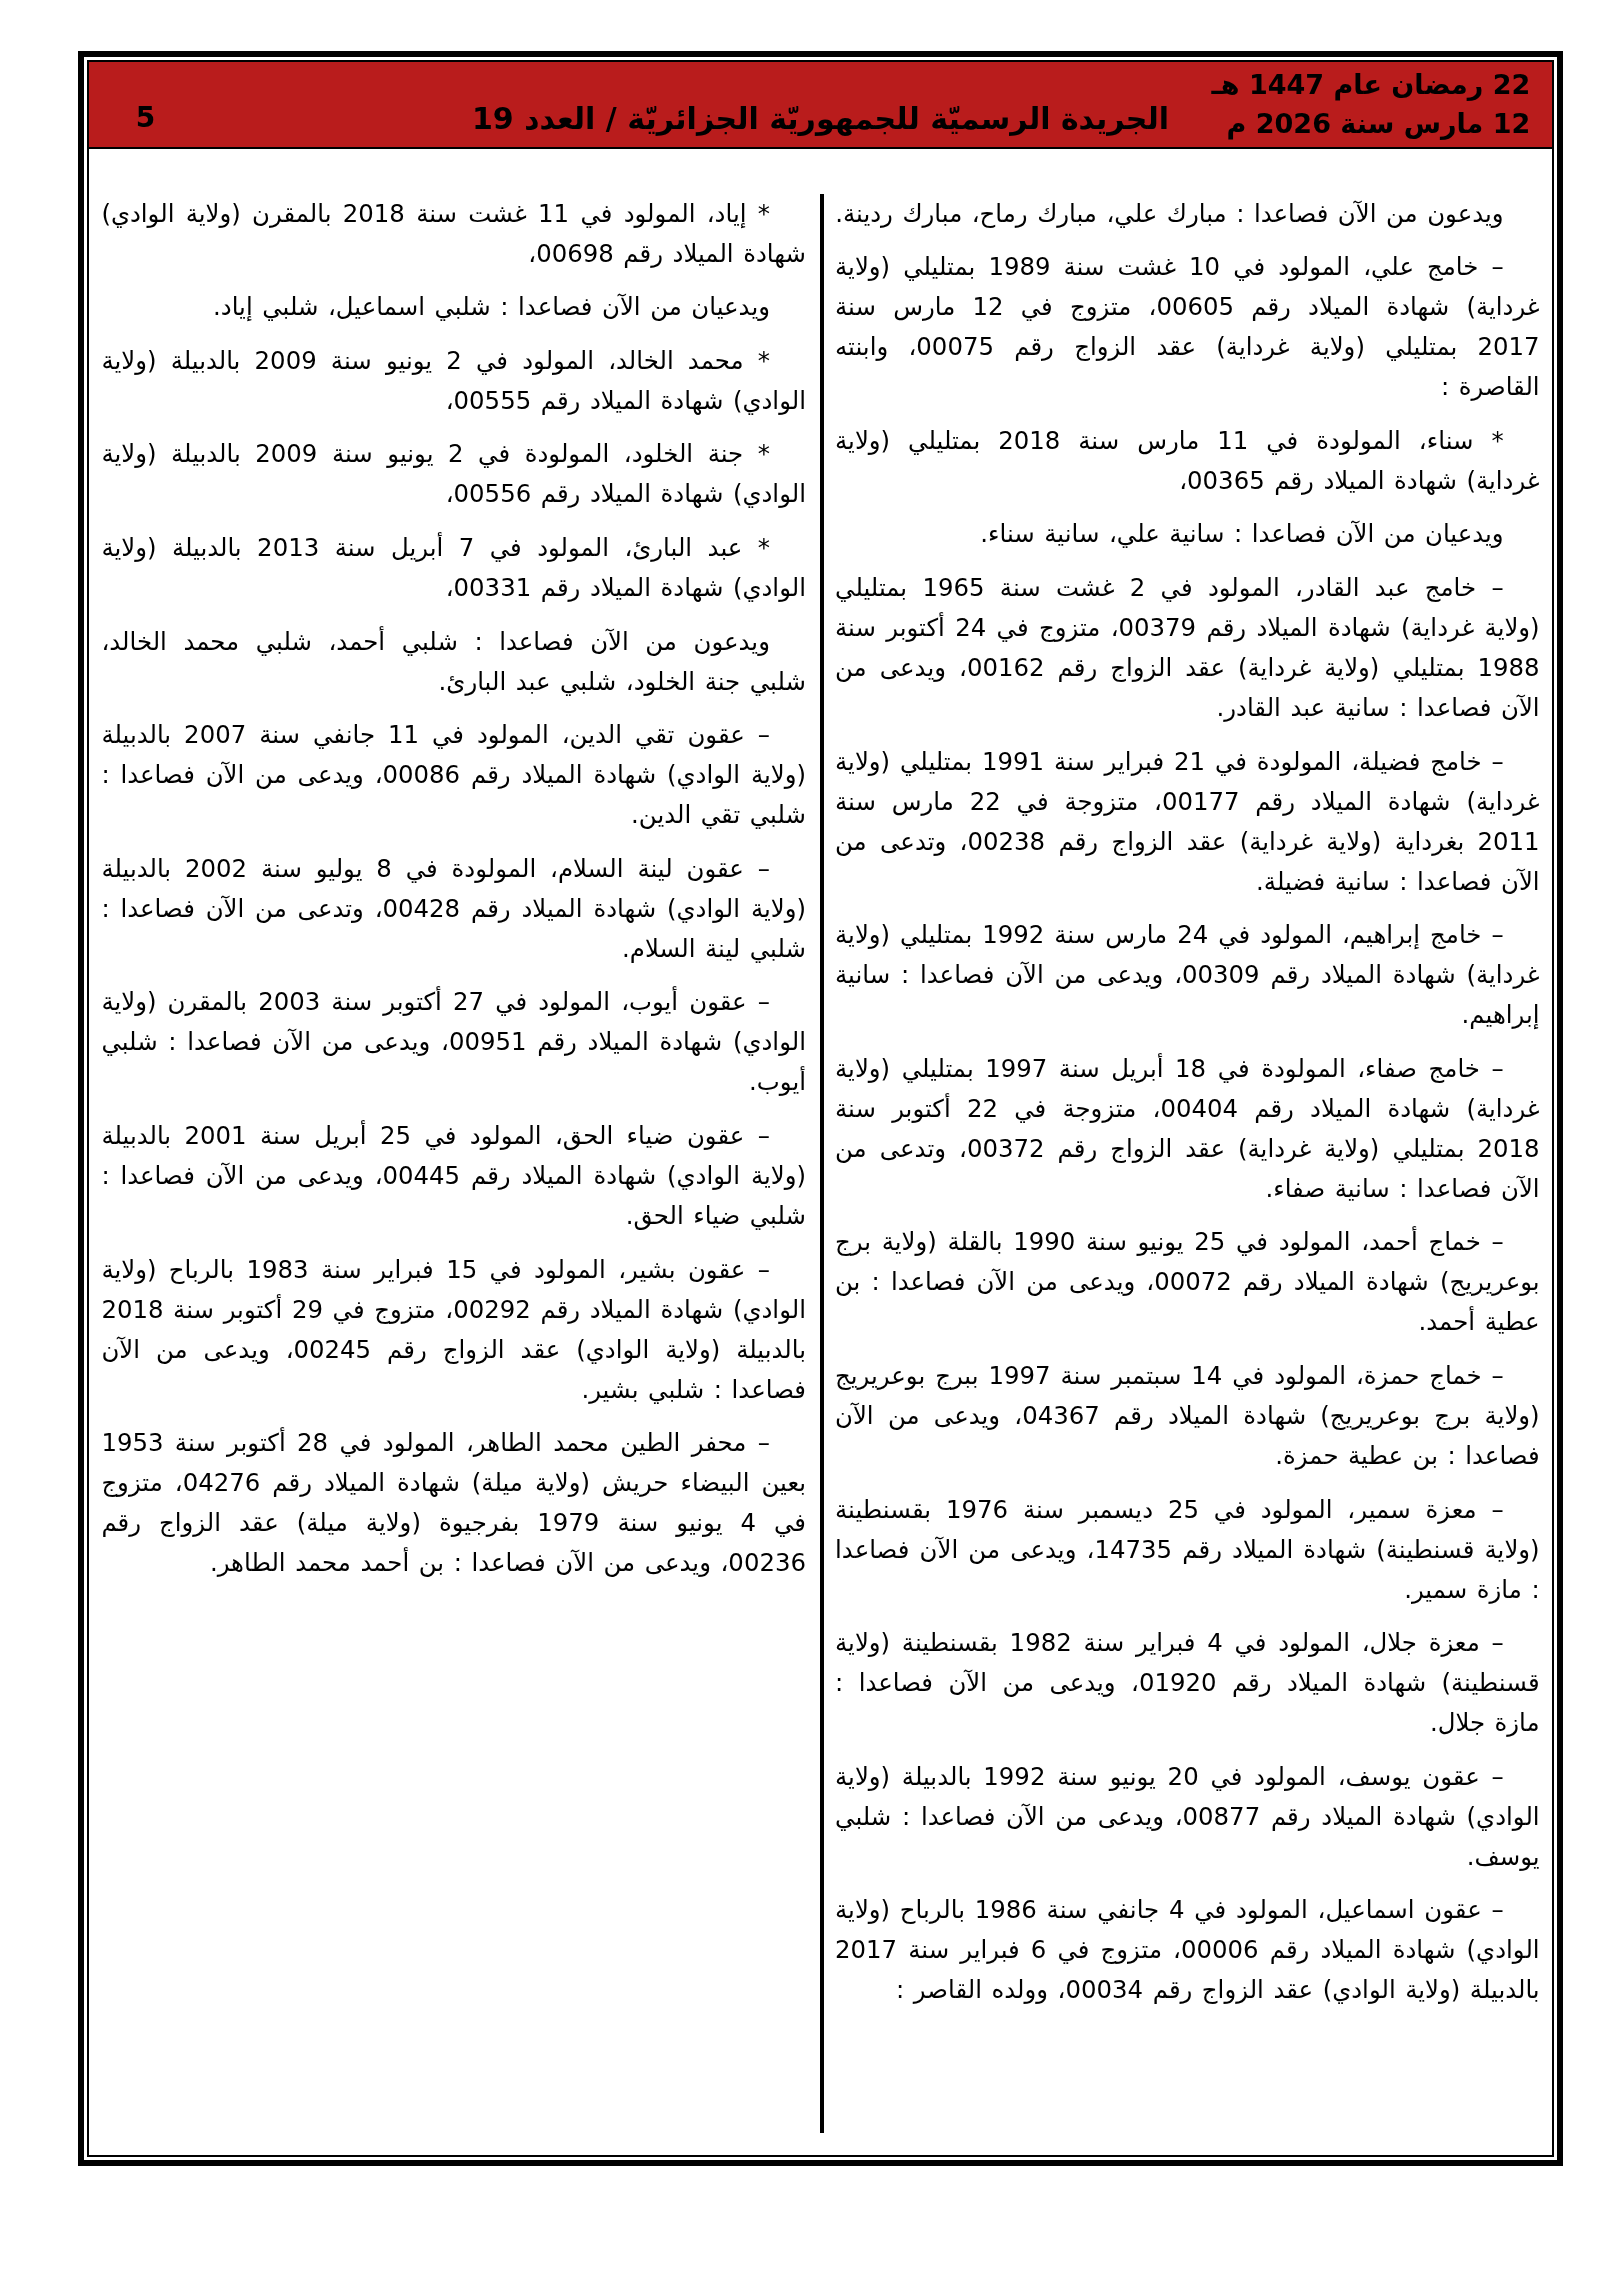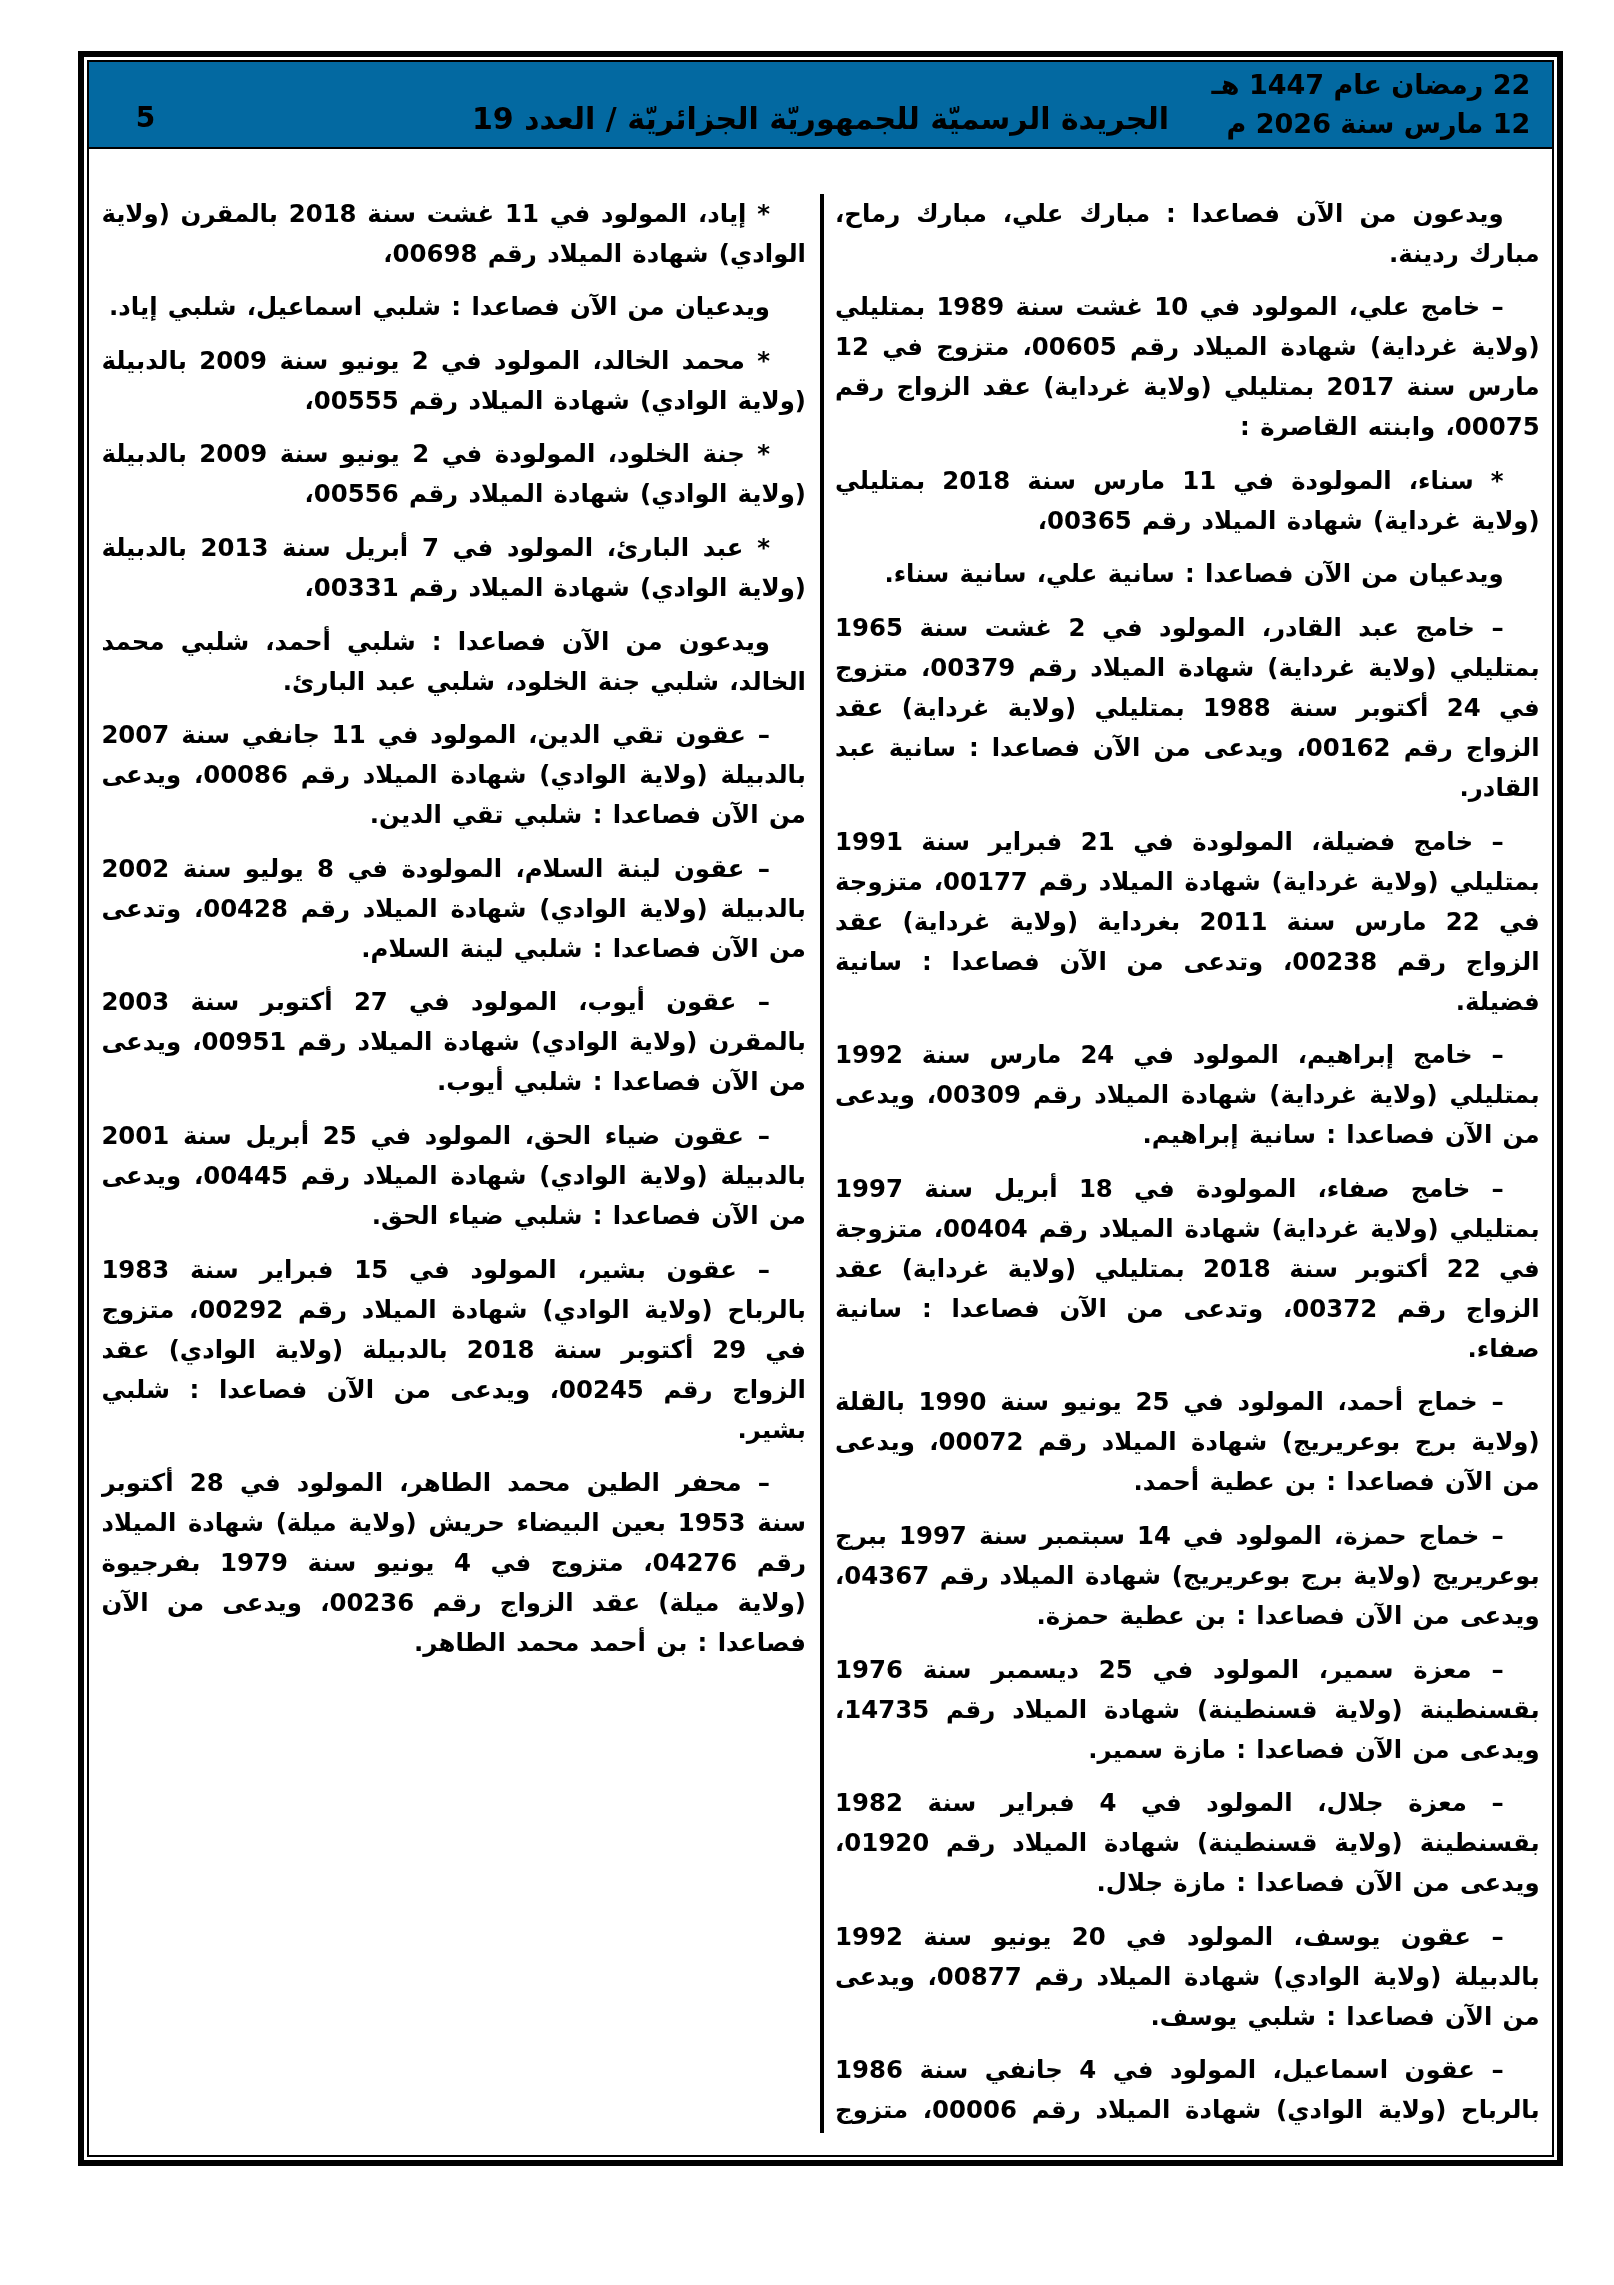--- a/index.html
+++ b/index.html
@@ -21,21 +21,21 @@
     position: absolute;
     inset: 2.7px;
     border: 2.7px solid #000;
     display: flex;
     flex-direction: column;
     overflow: hidden;
   }
   .masthead {
     height: 87px;
     flex: 0 0 87px;
-    background: #0369a1;
+    background: #b91c1c;
     border-bottom: 2.7px solid #000;
     box-sizing: border-box;
     display: flex;
     direction: rtl;
     align-items: stretch;
     font-weight: bold;
   }
   .masthead .dates {
     width: 335px;
     padding: 3.6px 22px 3.6px 0;
@@ -84,21 +84,21 @@
   .column.second { padding-right: 14.5px; }   
   .col-divider {
     width: 3.6px;
     flex: 0 0 3.6px;
     background: #000;
   }
   .para {
     margin: 0 0 13.6px 0;
     font-size: 24.4px;
     line-height: 40px;
-    font-weight: bold;
+    font-weight: normal;
     text-align: justify;
     text-indent: 36px;
     direction: rtl;
     word-spacing: 1.8px;
   }
 </style>
 </head>
 <body>
 
 <div class="page-frame">

